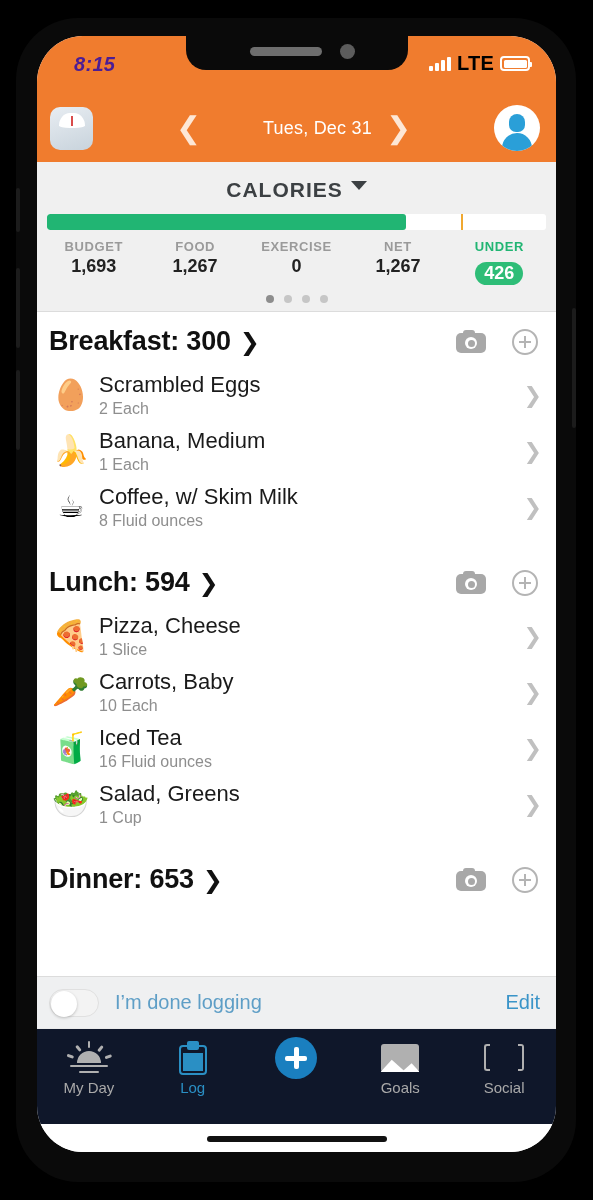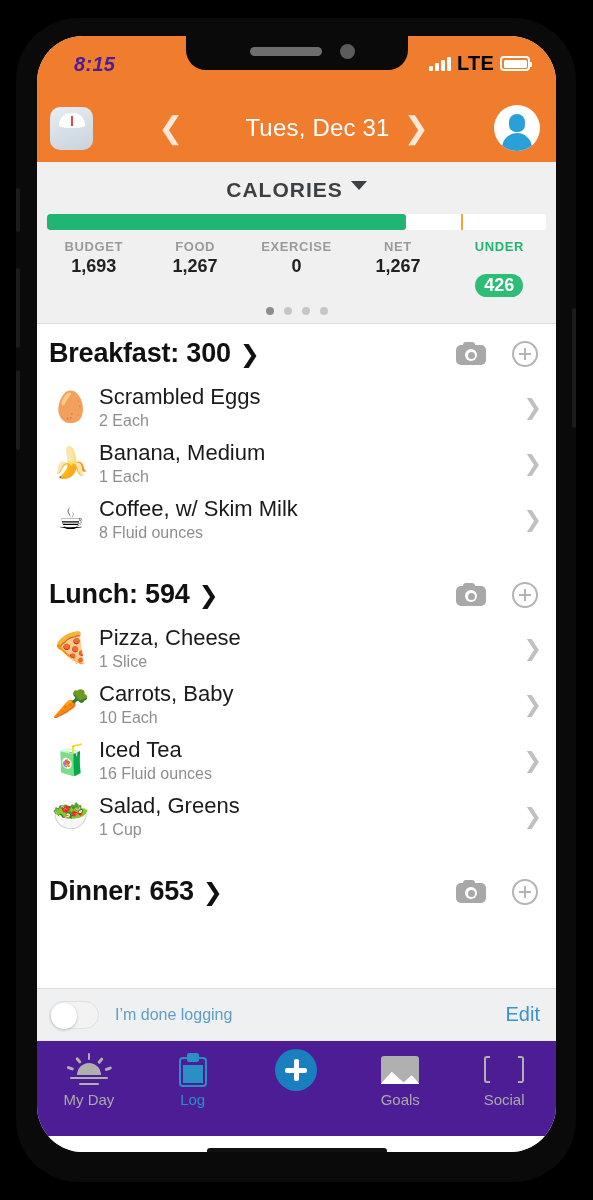--- a/index.html
+++ b/index.html
@@ -109,21 +109,21 @@
     position:absolute; left:50%; top:3px; transform:translateX(-50%);
     width:2px; height:10px; background:#d94b4b;
   }
   #date-nav {
     flex: 1; display: flex; align-items: center; justify-content: center; gap: 14px;
   }
   .chev-nav {
     color: #fde7d6; font-size: 30px; font-weight: 300; line-height: 1;
     font-family: "DejaVu Sans", sans-serif;
   }
-  #date-label { color:#fff; font-size: 24px; letter-spacing: .2px; margin-left: 48px; }
+  #date-label { color:#fff; font-size: 18px; letter-spacing: .2px; margin-left: 48px; }
   #avatar-button {
     margin-right: 16px;
     width: 46px; height: 46px; border-radius: 50%;
     background: #fff; position: relative; overflow: hidden;
   }
   #avatar-head {
     position:absolute; left:50%; top:9px; transform:translateX(-50%);
     width:16px; height:18px; background:#2a9fd8; border-radius:8px 8px 7px 7px;
   }
   #avatar-body {
@@ -162,21 +162,21 @@
   .stat { flex: 1; text-align: center; }
   .stat-label {
     font-size: 13px; font-weight: bold; color: #9a9a9a; letter-spacing: .6px;
   }
   .stat-value {
     font-size: 18px; font-weight: bold; color: #222; margin-top: 2px;
   }
   .stat.under .stat-label { color: #21b573; }
   .stat.under .stat-value {
     background: #2ebd77; color: #fff; display: inline-block;
-    padding: 1px 9px; border-radius: 13px; margin-top: 20px;
+    padding: 1px 9px; border-radius: 13px; margin-top: 8px;
   }
   #dots-row { display:flex; justify-content:center; gap:10px; margin-top: 10px; }
   .dot { width: 8px; height: 8px; border-radius: 50%; background: #c6c6c6; }
   .dot.active { background: #8d8d8d; }
 
   
   #meal-scroll { background: #fff; height: 664px; overflow: hidden; }
   .meal-header {
     display: flex; align-items: center;
     padding: 14px 18px 10px 12px;
@@ -245,27 +245,27 @@
   }
   #done-toggle {
     width: 50px; height: 28px; border-radius: 14px;
     background: #f3f3f3; border: 1px solid #e0e0e0; position: relative;
   }
   #done-toggle .knob {
     position: absolute; left: 1px; top: 1px;
     width: 26px; height: 26px; border-radius: 50%;
     background: #fff; box-shadow: 0 1px 3px rgba(0,0,0,.22);
   }
-  #done-label { margin-left: 16px; font-size: 16px; color: #5e9ec6; }
+  #done-label { margin-left: 16px; font-size: 20px; color: #5e9ec6; }
   #edit-button { margin-left: auto; font-size: 20px; color: #3a94c8; }
 
   
   #tab-bar {
     display: flex; align-items: flex-start;
-    height: 96px; background: #4c1d95; padding-top: 10px;
+    height: 96px; background: #0f172a; padding-top: 10px;
     border-top: 1px solid #eaeaea;
   }
   .tab { flex: 1; text-align: center; }
   .tab-icon { height: 38px; display:flex; align-items:center; justify-content:center; }
   .tab-label { font-size: 15px; color: #a9a9a9; margin-top: 2px; }
   .tab.active .tab-label { color: #2a8fc4; }
 
   
   .ico-sunrise { position: relative; width: 46px; height: 34px; }
   .ico-sunrise .sun {

